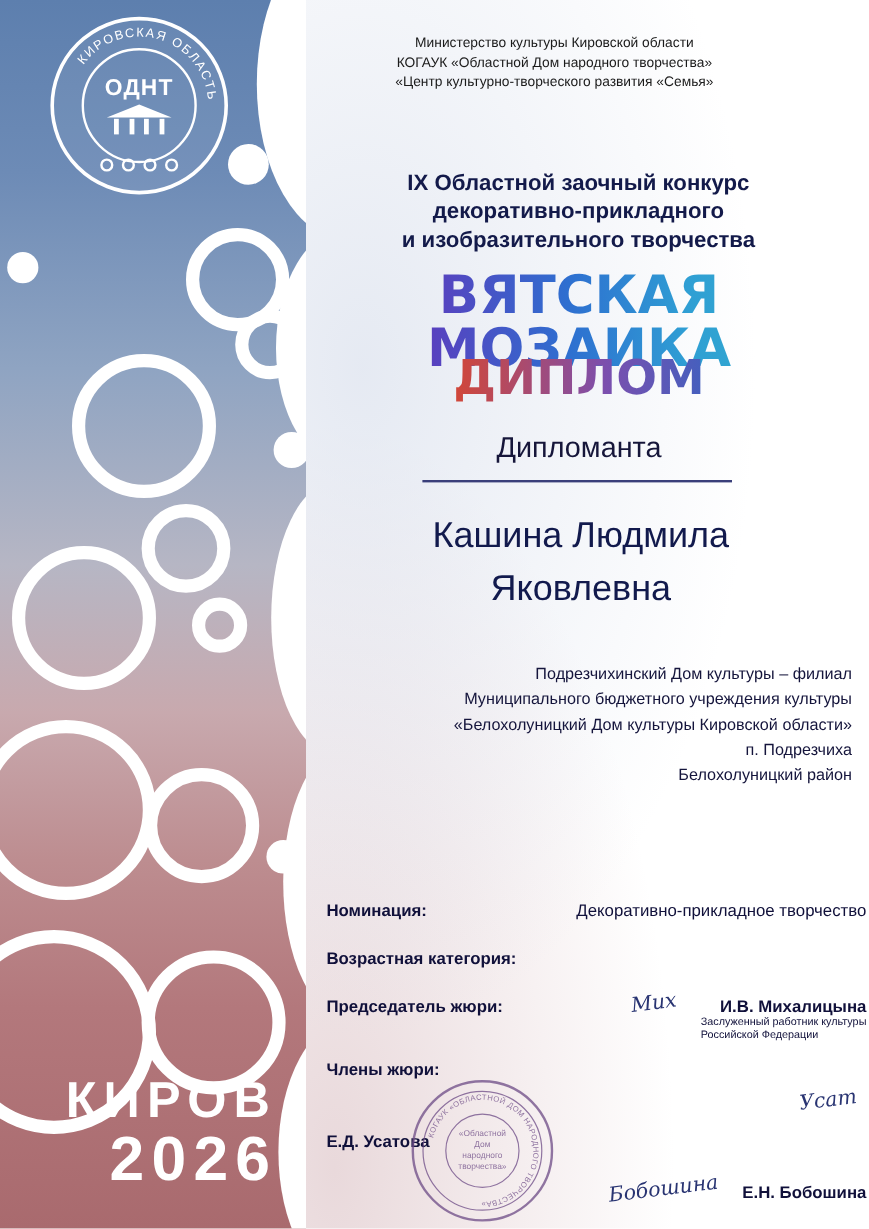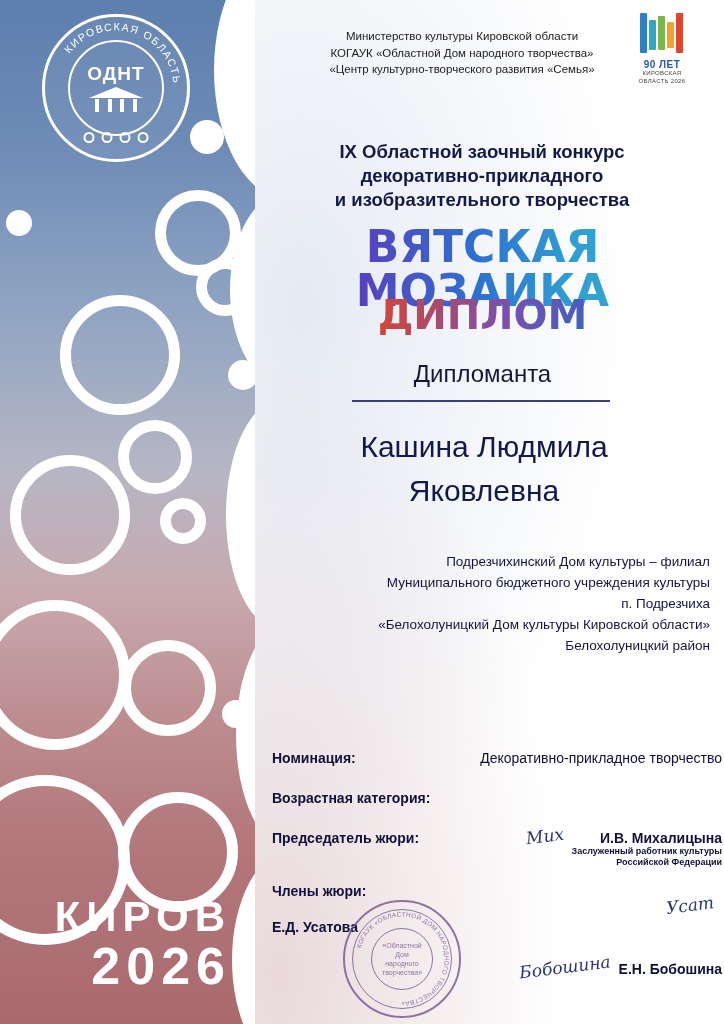--- a/index.html
+++ b/index.html
@@ -296,30 +296,30 @@
   .flabel {
     font-weight: bold;
     white-space: nowrap;
   }
   .fvalue {
     flex: 1;
     text-align: right;
     padding-left: 10px;
     white-space: nowrap;
   }
-  .frow.jury { margin-bottom: 10px; }
+  .frow.jury { margin-bottom: 10px; gap: 12px; }
   .jury-name {
     font-weight: bold;
     font-size: 14px;
   }
   .jury-sub {
     font-size: 9px;
-    font-weight: bold;
+    font-weight: normal;
     line-height: 1.25;
-    text-align: right;
+    text-align: left;
   }
   .sig {
     font-family: "DejaVu Serif", serif;
     font-style: italic;
     color: #1e2a6b;
     font-size: 17px;
     transform: rotate(-7deg);
     display: inline-block;
     white-space: nowrap;
     opacity: .95;
@@ -434,31 +434,20 @@
           <i></i>
         </div>
     </div>
 
     <div class="kirov">
       <div class="k1">КИРОВ</div>
       <div class="k2">2026</div>
     </div>
   </div>
 
-  <div class="badge90">
-    <div class="mark">
-      <div class="bar" style="left:4px;  background:#2f7fc4;"></div>
-      <div class="bar" style="left:13px; background:#2fa8c4; height:30px; top:10px;"></div>
-      <div class="bar" style="left:22px; background:#7ab648; height:34px; top:6px;"></div>
-      <div class="bar" style="left:31px; background:#f0a22e; height:26px; top:12px;"></div>
-      <div class="bar" style="left:40px; background:#e0452f;"></div>
-    </div>
-    <div class="t1">90 ЛЕТ</div>
-    <div class="t2">КИРОВСКАЯ<br>ОБЛАСТЬ 2026</div>
-  </div>
 
   <div class="org-lines">
     <div>Министерство культуры Кировской области</div>
     <div>КОГАУК «Областной Дом народного творчества»</div>
     <div>«Центр культурно-творческого развития «Семья»</div>
   </div>
 
   <div class="contest">
     <div>IX Областной заочный конкурс</div>
     <div>декоративно-прикладного</div>
@@ -473,22 +462,22 @@
   <div class="rule"></div>
 
   <div class="laureate">
     <div>Кашина Людмила</div>
     <div>Яковлевна</div>
   </div>
 
   <div class="org-block">
     <div>Подрезчихинский Дом культуры – филиал</div>
     <div>Муниципального бюджетного учреждения культуры</div>
+    <div>«Белохолуницкий Дом культуры Кировской области»</div>
     <div>п. Подрезчиха</div>
-    <div>«Белохолуницкий Дом культуры Кировской области»</div>
     <div>Белохолуницкий район</div>
   </div>
 
   <div class="fields">
 
     <div class="frow">
       <div class="flabel">Номинация:</div>
       <div class="fvalue">Декоративно-прикладное творчество</div>
     </div>
 

